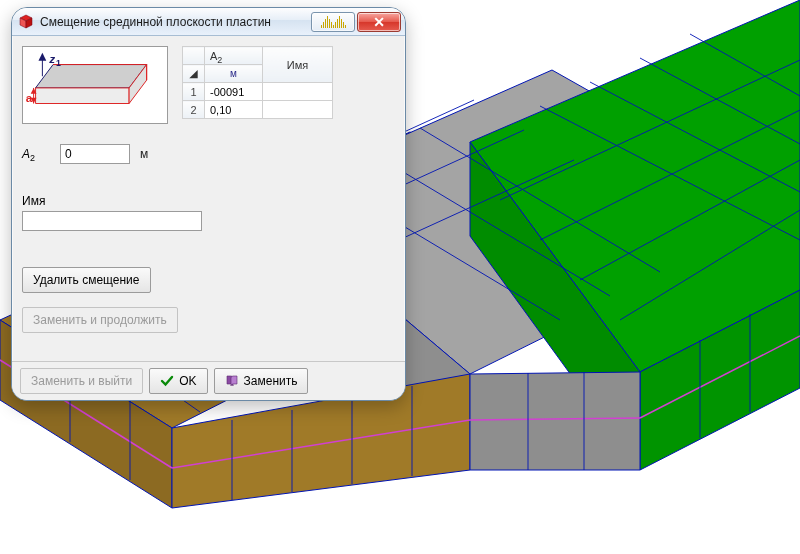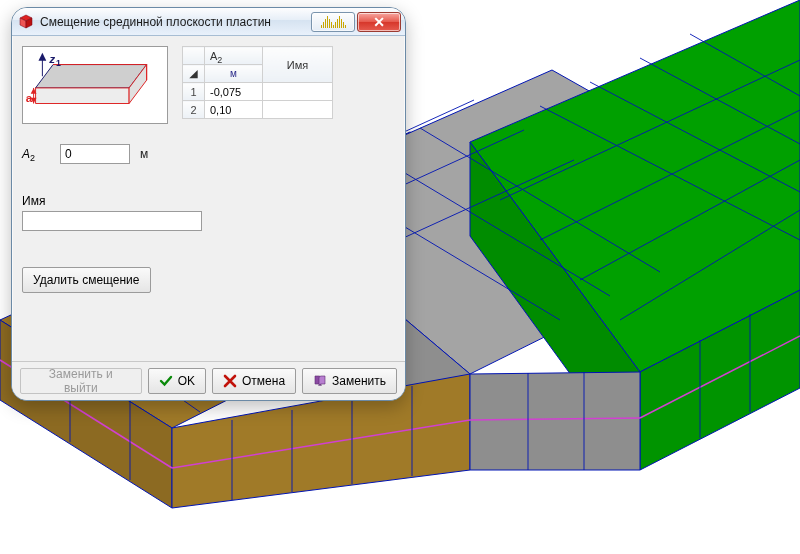--- a/index.html
+++ b/index.html
@@ -256,21 +256,21 @@
             <span>A</span><span class="subsuffix">2</span>
           </th>
           <th class="cname" rowspan="2">Имя</th>
         </tr>
         <tr>
           <th class="corner">◢</th>
           <th class="sub">м</th>
         </tr>
         <tr>
           <td class="rowhead">1</td>
-          <td class="cval">-0,075</td>
+          <td class="cval">-00091</td>
           <td class="cname"></td>
         </tr>
         <tr>
           <td class="rowhead">2</td>
           <td class="cval">0,10</td>
           <td class="cname"></td>
         </tr>
       </tbody>
         </table>
     </div>
@@ -287,37 +287,34 @@
       <div>Имя</div>
       <div class="namebox">
         <input class="txt wide" value="" style="">
       </div>
     </div>
 
     <div class="row-del">
       <button class="btn">Удалить смещение</button>
     </div>
 
+    <div style="margin-top:14px">
+      <button class="btn" disabled="">Заменить и продолжить</button>
+    </div>
   </div>
 
   <div class="footer">
     <button class="btn" disabled="">Заменить и выйти</button>
     <button class="btn">
       <svg class="ico" viewBox="0 0 14 14">
           <path d="M2 7 L5.5 10.5 L12 3" stroke="#0a8a0a" stroke-width="2.4" fill="none" stroke-linecap="round"></path>
         </svg>
       <span>OK</span>
     </button>
     <button class="btn">
       <svg class="ico" viewBox="0 0 14 14">
-          <path d="M2 2 L12 12 M12 2 L2 12" stroke="#c1120a" stroke-width="2.6" stroke-linecap="round"></path>
-        </svg>
-      <span>Отмена</span>
-    </button>
-    <button class="btn">
-      <svg class="ico" viewBox="0 0 14 14">
         <path d="M2 2 h4 a2 2 0 0 1 2 2 v8 a2 2 0 0 0 -2 -2 h-4 z" fill="#8b4aa3" stroke="#5a2a70" stroke-width="0.6"></path>
         <path d="M12 2 h-4 a2 2 0 0 0 -2 2 v8 a2 2 0 0 1 2 -2 h4 z" fill="#b87fd0" stroke="#5a2a70" stroke-width="0.6"></path>
       </svg>
       <span>Заменить</span>
     </button>
   </div>
 </div>
 
 </body></html>

